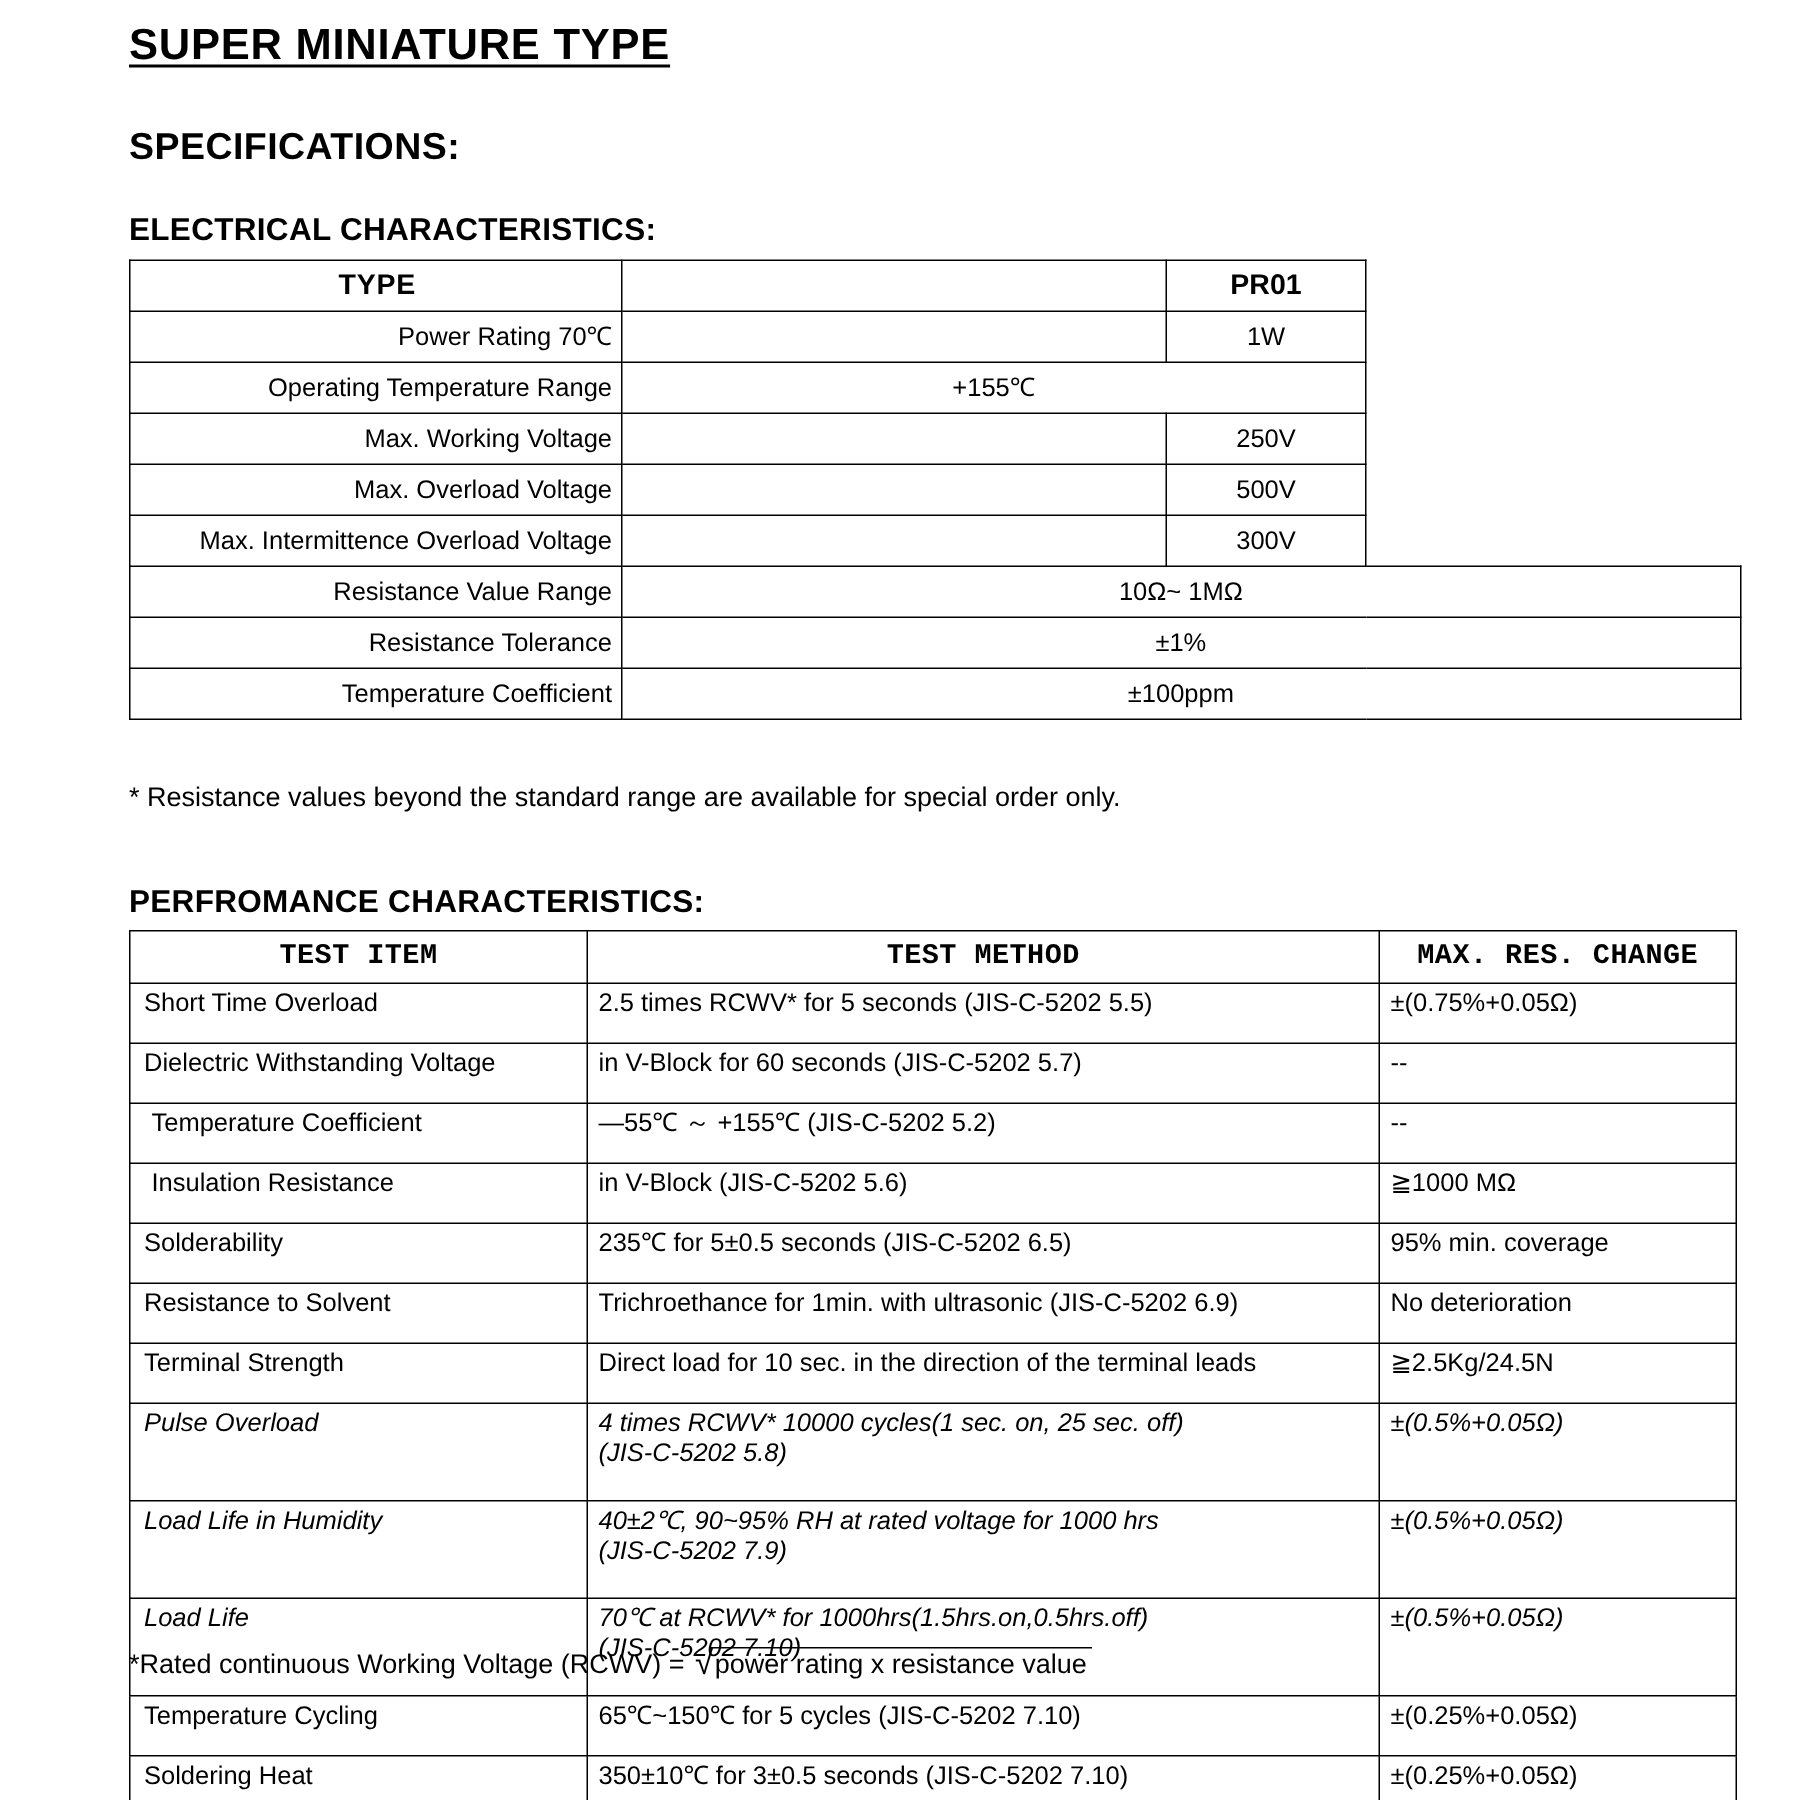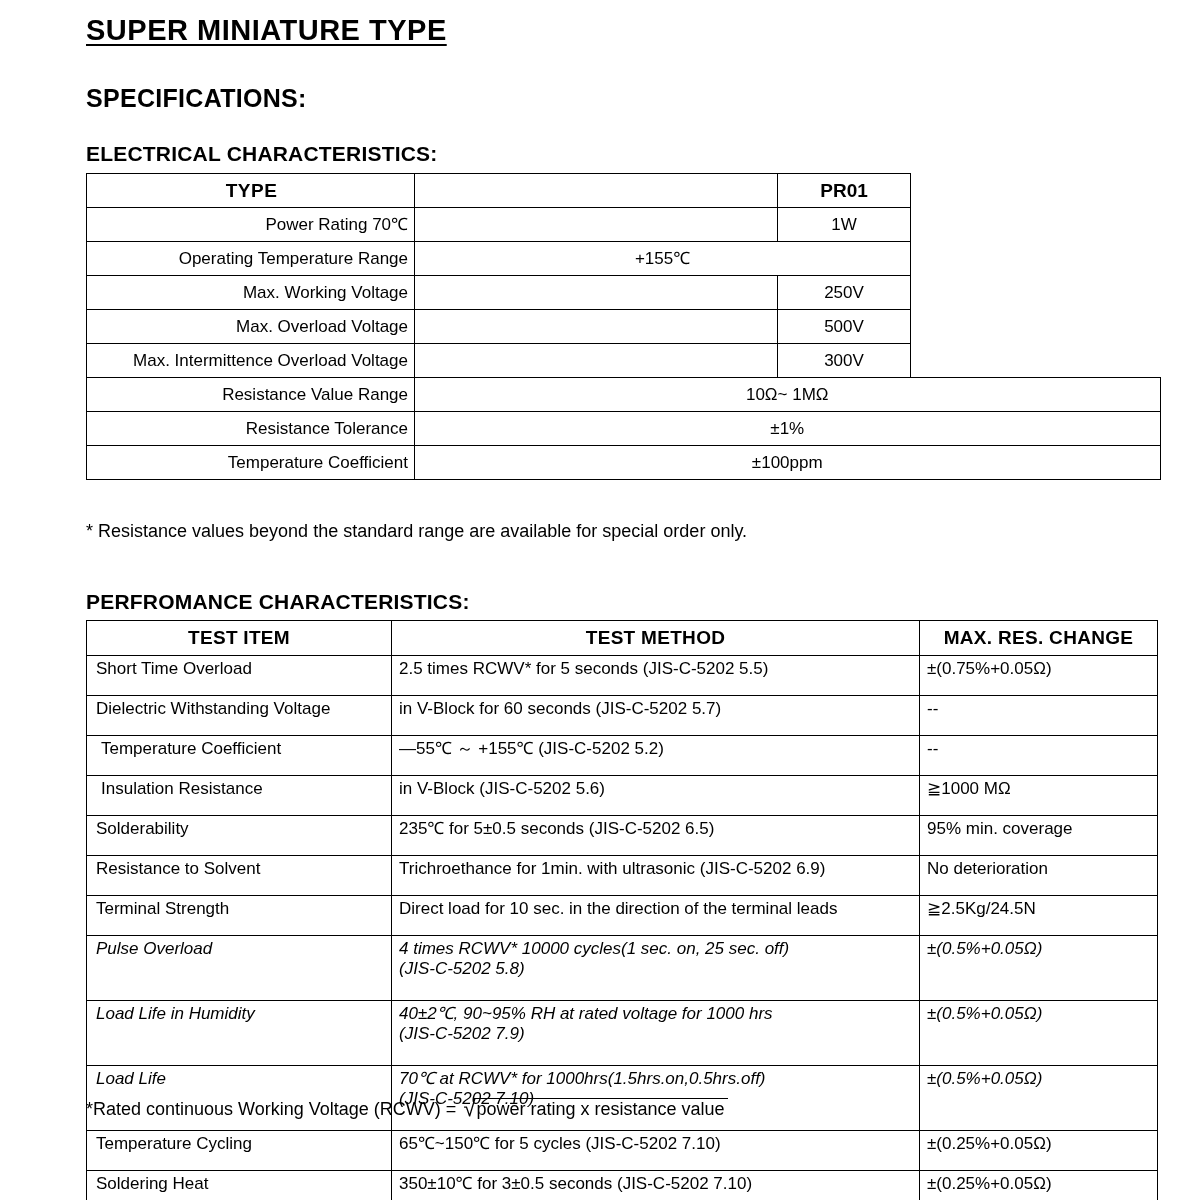--- a/index.html
+++ b/index.html
@@ -129,20 +129,21 @@
     vertical-align: top;
     font-weight: normal;
   }
   .perf-table thead th {
     text-align: center;
     font-weight: bold;
     font-size: 19px;
     height: 28px;
     vertical-align: middle;
     letter-spacing: 0.3px;
+    font-family: Liberation Mono, monospace;
   }
   .perf-table .c-item { width: 290px; }
   .perf-table .c-method { width: 513px; }
   .perf-table .c-change { width: 223px; }
   .perf-table td.item {
     padding-left: 9px;
     font-size: 17px;
   }
   .perf-table td.method {
     font-size: 17px;

